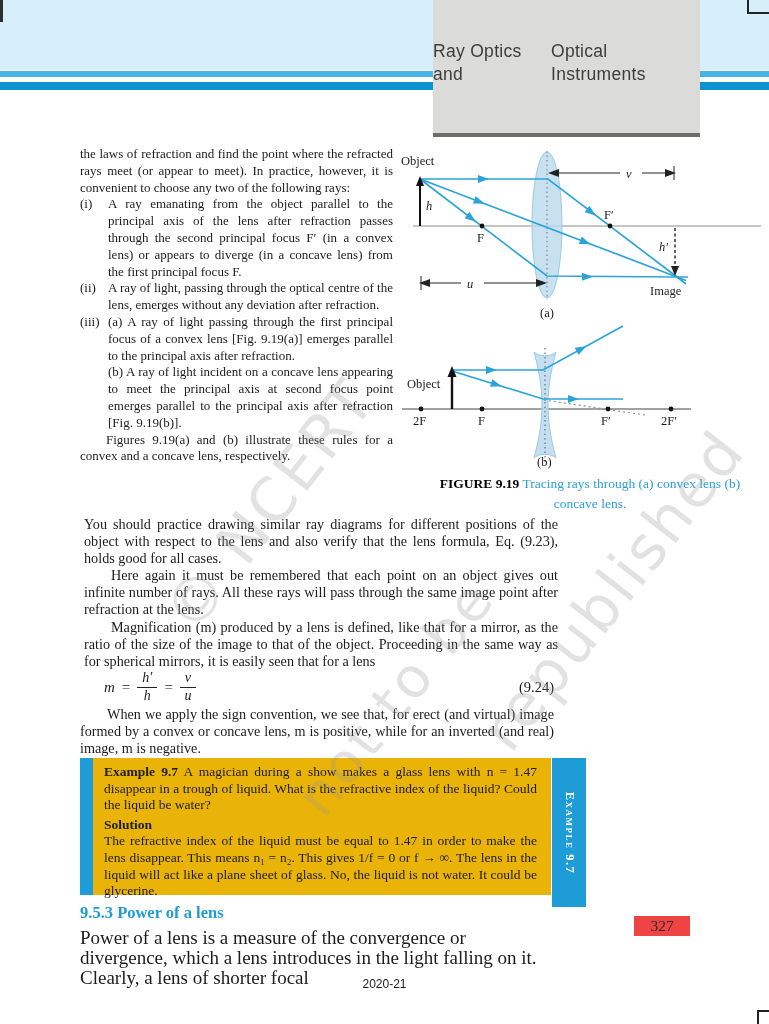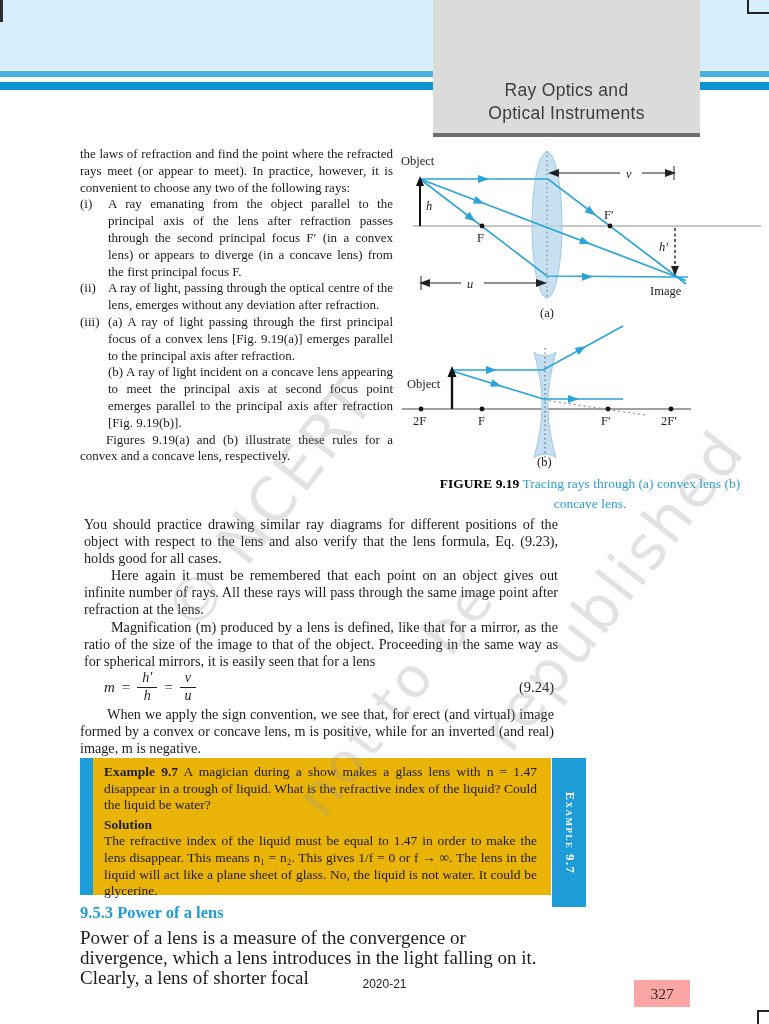--- a/index.html
+++ b/index.html
@@ -4,21 +4,21 @@
 <style>
   html,body{margin:0;padding:0;background:#ffffff;}
   .page{position:relative;width:769px;height:1024px;background:#ffffff;overflow:hidden;
         font-family:"Liberation Serif",serif;color:#1c1c1c;}
 
   
   .band{position:absolute;left:0;top:0;width:769px;height:70px;background:#d7eefb;z-index:1;}
   .stripe1{position:absolute;left:0;top:71px;width:769px;height:6px;background:#47b4e6;z-index:1;}
   .stripe2{position:absolute;left:0;top:82px;width:769px;height:8px;background:#0e93d2;z-index:1;}
   .titlebox{position:absolute;left:433px;top:0;width:267px;height:137px;background:#dbdbda;
-            border-bottom:4px solid #6c6c6c;z-index:3;display:flex;flex-direction:column;
+            border-bottom:4px solid #6c6c6c;z-index:3;display:flex;flex-direction:row;
             justify-content:flex-end;align-items:center;box-sizing:border-box;padding-bottom:8px;
             font-family:"Liberation Sans",sans-serif;font-size:17.5px;line-height:23px;
             color:#3d3d3d;letter-spacing:.3px;}
   .mark-tl{position:absolute;left:0;top:0;width:3px;height:22px;background:#2e2e2e;z-index:4;}
   .mark-tr{position:absolute;left:747px;top:0;width:20px;height:12px;border-left:2px solid #222;
            border-bottom:2px solid #222;z-index:4;}
   .mark-br{position:absolute;left:757px;top:1010px;width:12px;height:14px;border-left:2px solid #222;
            border-top:2px solid #222;z-index:4;}
 
   
@@ -69,21 +69,21 @@
         white-space:nowrap;color:#ffffff;font-weight:bold;font-size:12.5px;
         font-variant:small-caps;letter-spacing:1.5px;}
 
   
   .sechead{position:absolute;left:80px;top:903px;z-index:2;color:#1e9cd7;font-weight:bold;
            font-size:16.5px;}
   .secbody{position:absolute;left:80px;top:928px;width:470px;z-index:2;font-size:19px;
            line-height:20px;margin:0;}
 
   
-  .badge{position:absolute;left:634px;top:980px;width:56px;height:27px;background:#fca5a5;z-index:2;
+  .badge{position:absolute;left:634px;top:916px;width:56px;height:20px;background:#ef4444;z-index:2;
          display:flex;align-items:center;justify-content:center;font-size:15.5px;color:#2b2b2b;}
   .edition{position:absolute;left:0;top:977px;width:769px;text-align:center;z-index:2;
            font-family:"Liberation Sans",sans-serif;font-size:12px;color:#222;}
 
   
   .wm{position:absolute;z-index:9;pointer-events:none;font-family:"DejaVu Sans",sans-serif;
       color:rgba(150,150,150,0.28);white-space:nowrap;transform:rotate(-52deg);letter-spacing:3px;}
   .wm1{left:120px;top:470px;font-size:60px;}
   .wm2{left:255px;top:665px;font-size:56px;}
   .wm3{left:420px;top:555px;font-size:60px;}

